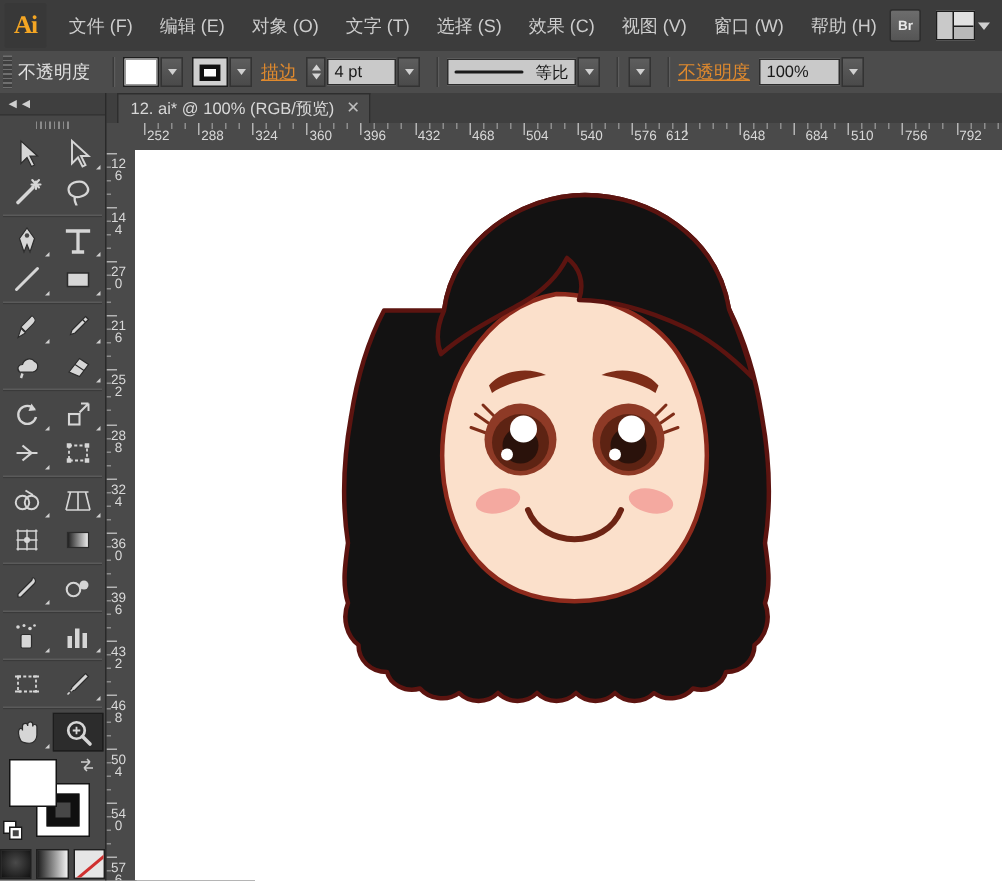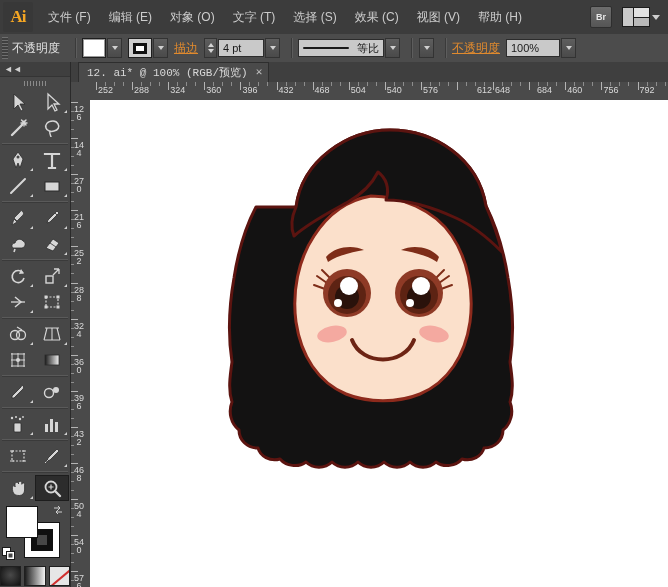--- a/index.html
+++ b/index.html
@@ -111,21 +111,21 @@
   
   .tabbar{
     position:absolute;left:70px;top:62px;width:598px;height:20px;
     background:#3f3f3f;border-bottom:1px solid #2a2a2a;
     display:flex;align-items:flex-end;
   }
   .doc-tab{
     height:19px;margin-left:8px;padding:0 6px 0 8px;
     background:#4a4a4a;border:1px solid #2e2e2e;border-bottom:none;
     display:flex;align-items:center;gap:8px;
-    font-size:11px;color:#d8d8d8;white-space:nowrap;font-family:Liberation Mono, monospace;
+    font-size:11px;color:#d8d8d8;white-space:nowrap;
   }
   .tab-close{color:#bdbdbd;font-size:11px;line-height:1;}
 
   
   .ruler-corner{
     position:absolute;left:70px;top:82px;width:20px;height:18px;
     background:#4a4a4a;border-right:1px solid #2c2c2c;border-bottom:1px solid #2c2c2c;
   }
   .ruler-h{
     position:absolute;left:90px;top:82px;width:578px;height:18px;
@@ -228,20 +228,21 @@
 
   <div class="menubar">
     <div class="ai-logo">Ai</div>
     <div class="menu-item">文件 (F)</div>
     <div class="menu-item">编辑 (E)</div>
     <div class="menu-item">对象 (O)</div>
     <div class="menu-item">文字 (T)</div>
     <div class="menu-item">选择 (S)</div>
     <div class="menu-item">效果 (C)</div>
     <div class="menu-item">视图 (V)</div>
+    <div class="menu-item">窗口 (W)</div>
     <div class="menu-item">帮助 (H)</div>
     <div class="menu-spacer"></div>
     <div class="br-btn">Br</div>
     <div class="ws-btn">
       <i class="ws-l"></i>
       <div class="ws-r">
         <i></i>
         <i></i>
       </div>
     </div>
@@ -354,36 +355,36 @@
       <div class="rh-num" style="left: 294.8px;">540</div>
       <div class="rh-tick" style="left: 303.825px; height: 4px;"></div>
       <div class="rh-tick" style="left: 312.85px; height: 4px;"></div>
       <div class="rh-tick" style="left: 321.875px; height: 4px;"></div>
       <div class="rh-tick major" style="left: 330.9px;"></div>
       <div class="rh-num" style="left: 330.9px;">576</div>
       <div class="rh-tick" style="left: 339.925px; height: 4px;"></div>
       <div class="rh-tick" style="left: 348.95px; height: 4px;"></div>
       <div class="rh-tick" style="left: 357.975px; height: 4px;"></div>
       <div class="rh-tick major" style="left: 367px;"></div>
-      <div class="rh-num" style="left: 385px;">612</div>
+      <div class="rh-num" style="left: 352px;">612</div>
       <div class="rh-tick" style="left: 376.025px; height: 4px;"></div>
       <div class="rh-tick" style="left: 385.05px; height: 4px;"></div>
       <div class="rh-tick" style="left: 394.075px; height: 4px;"></div>
       <div class="rh-tick major" style="left: 403.1px;"></div>
       <div class="rh-num" style="left: 403.1px;">648</div>
       <div class="rh-tick" style="left: 412.125px; height: 4px;"></div>
       <div class="rh-tick" style="left: 421.15px; height: 4px;"></div>
       <div class="rh-tick" style="left: 430.175px; height: 4px;"></div>
       <div class="rh-tick major" style="left: 439.2px;"></div>
       <div class="rh-num" style="left: 445px;">684</div>
       <div class="rh-tick" style="left: 448.225px; height: 4px;"></div>
       <div class="rh-tick" style="left: 457.25px; height: 4px;"></div>
       <div class="rh-tick" style="left: 466.275px; height: 4px;"></div>
       <div class="rh-tick major" style="left: 475.3px;"></div>
-      <div class="rh-num" style="left: 475.3px;">460</div>
+      <div class="rh-num" style="left: 475.3px;">510</div>
       <div class="rh-tick" style="left: 484.325px; height: 4px;"></div>
       <div class="rh-tick" style="left: 493.35px; height: 4px;"></div>
       <div class="rh-tick" style="left: 502.375px; height: 4px;"></div>
       <div class="rh-tick major" style="left: 511.4px;"></div>
       <div class="rh-num" style="left: 511.4px;">756</div>
       <div class="rh-tick" style="left: 520.425px; height: 4px;"></div>
       <div class="rh-tick" style="left: 529.45px; height: 4px;"></div>
       <div class="rh-tick" style="left: 538.475px; height: 4px;"></div>
       <div class="rh-tick major" style="left: 547.5px;"></div>
       <div class="rh-num" style="left: 547.5px;">792</div>

